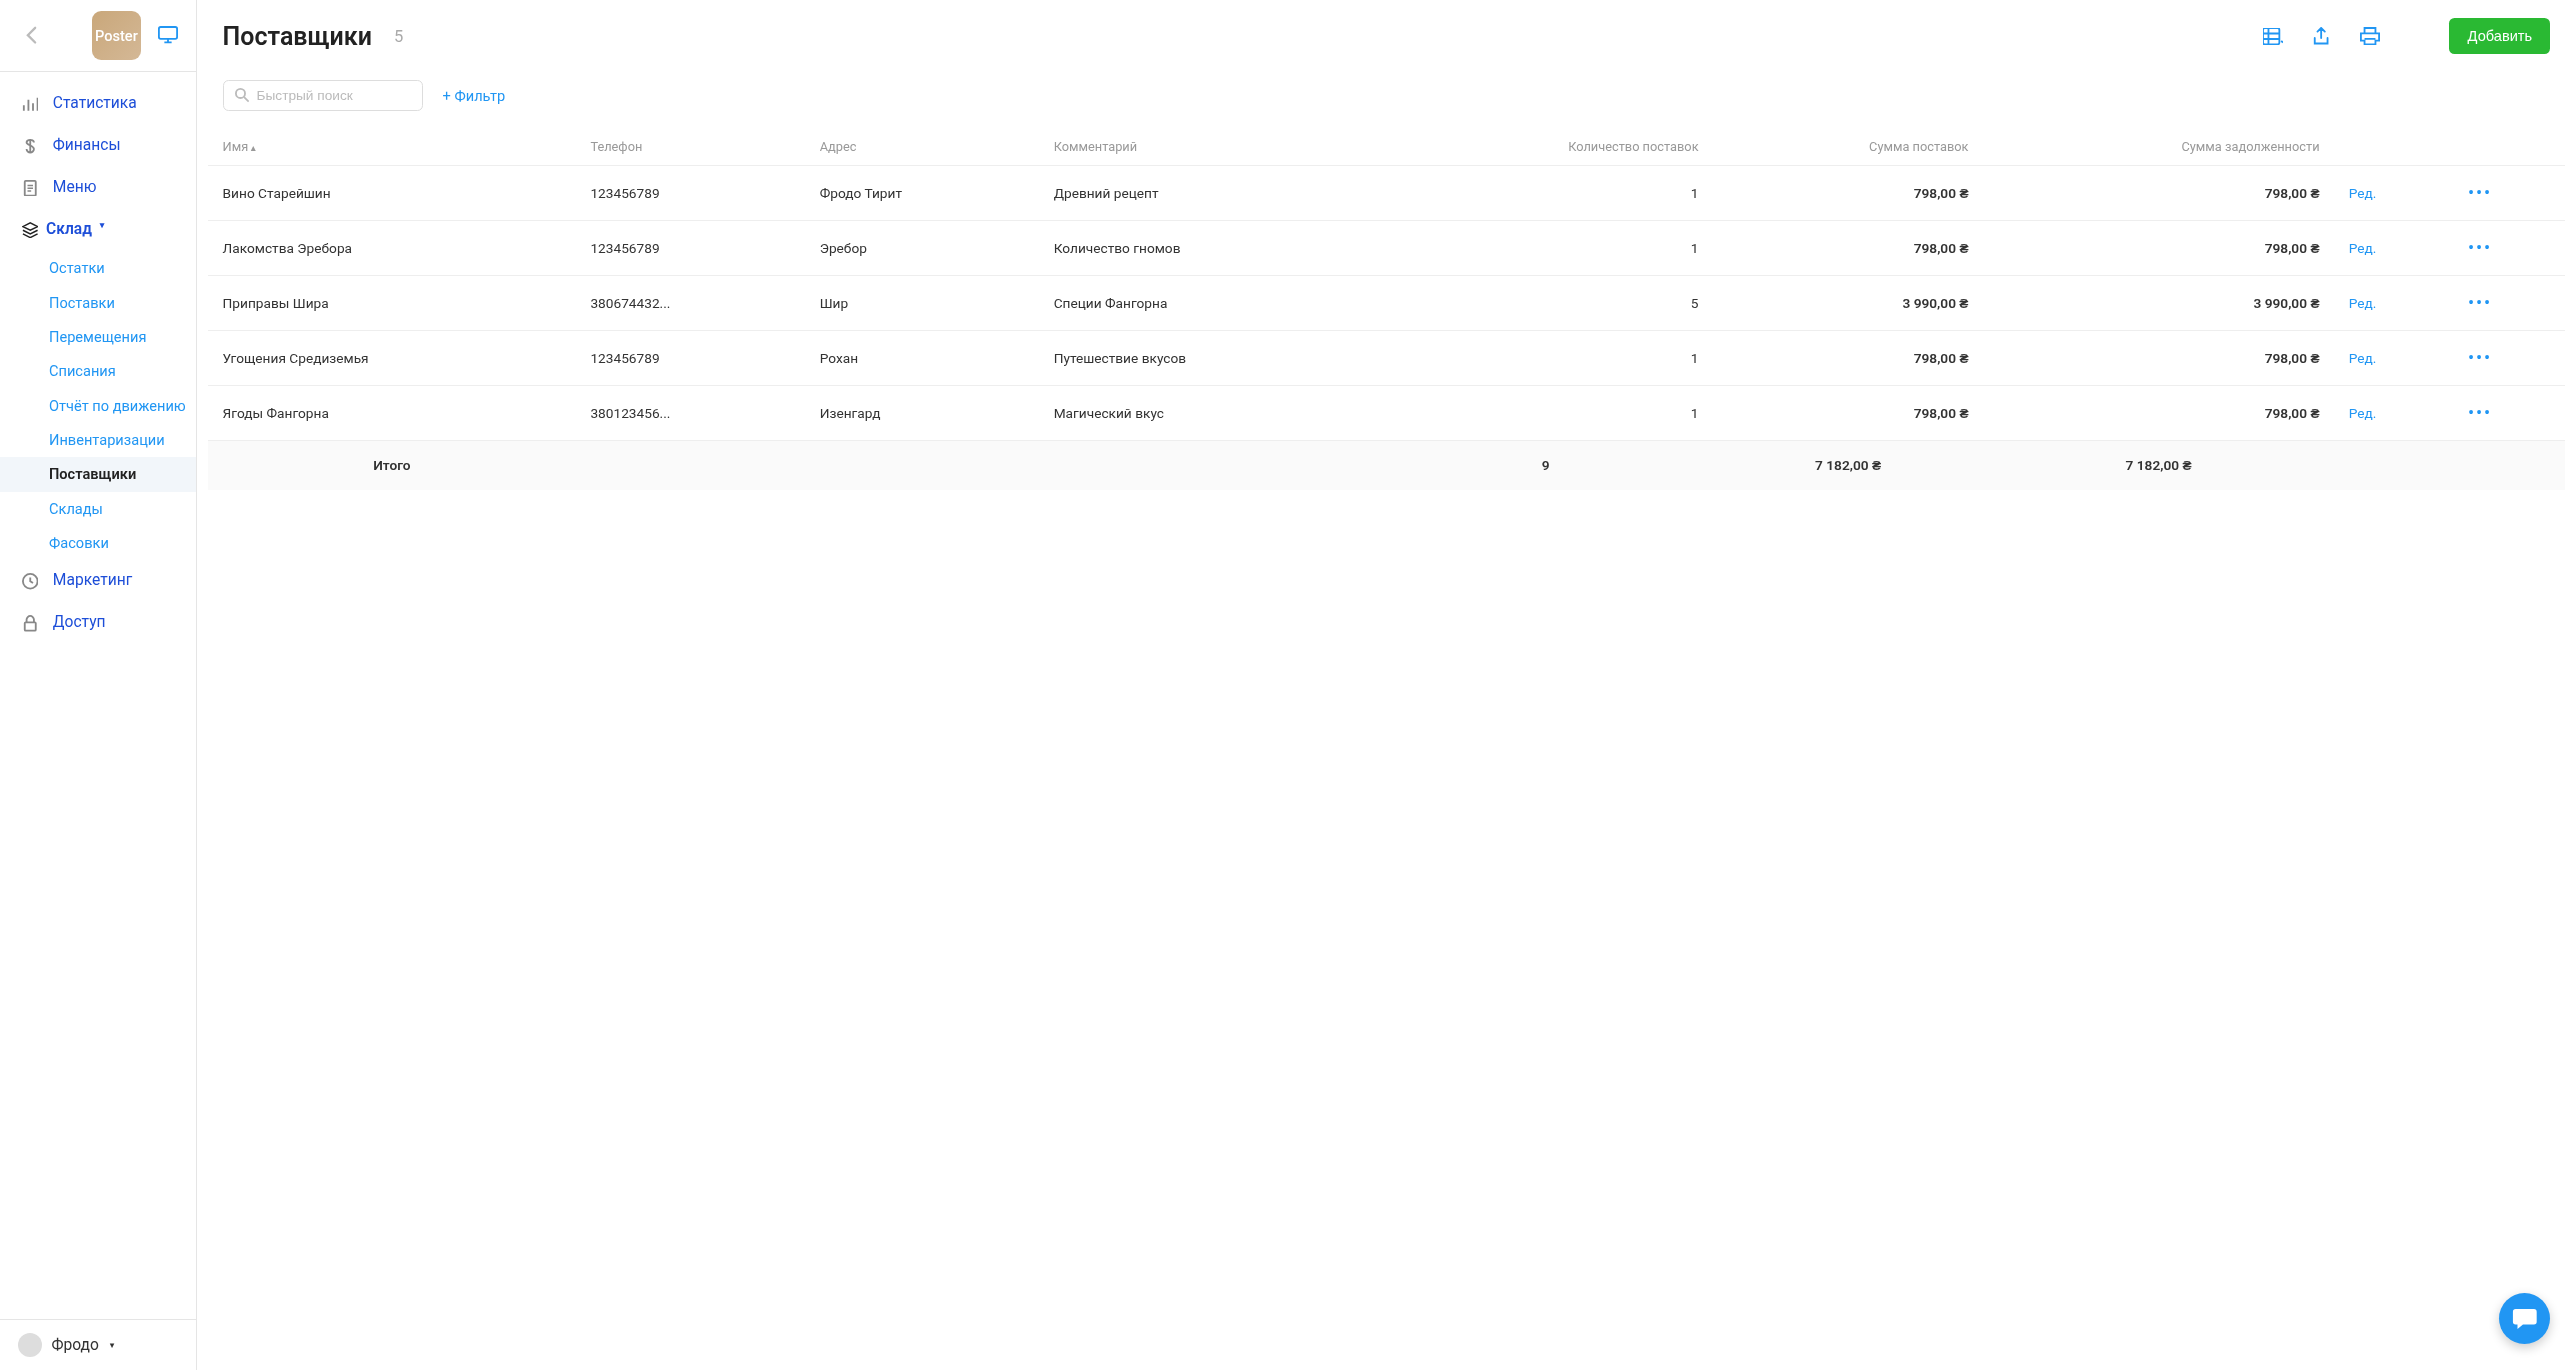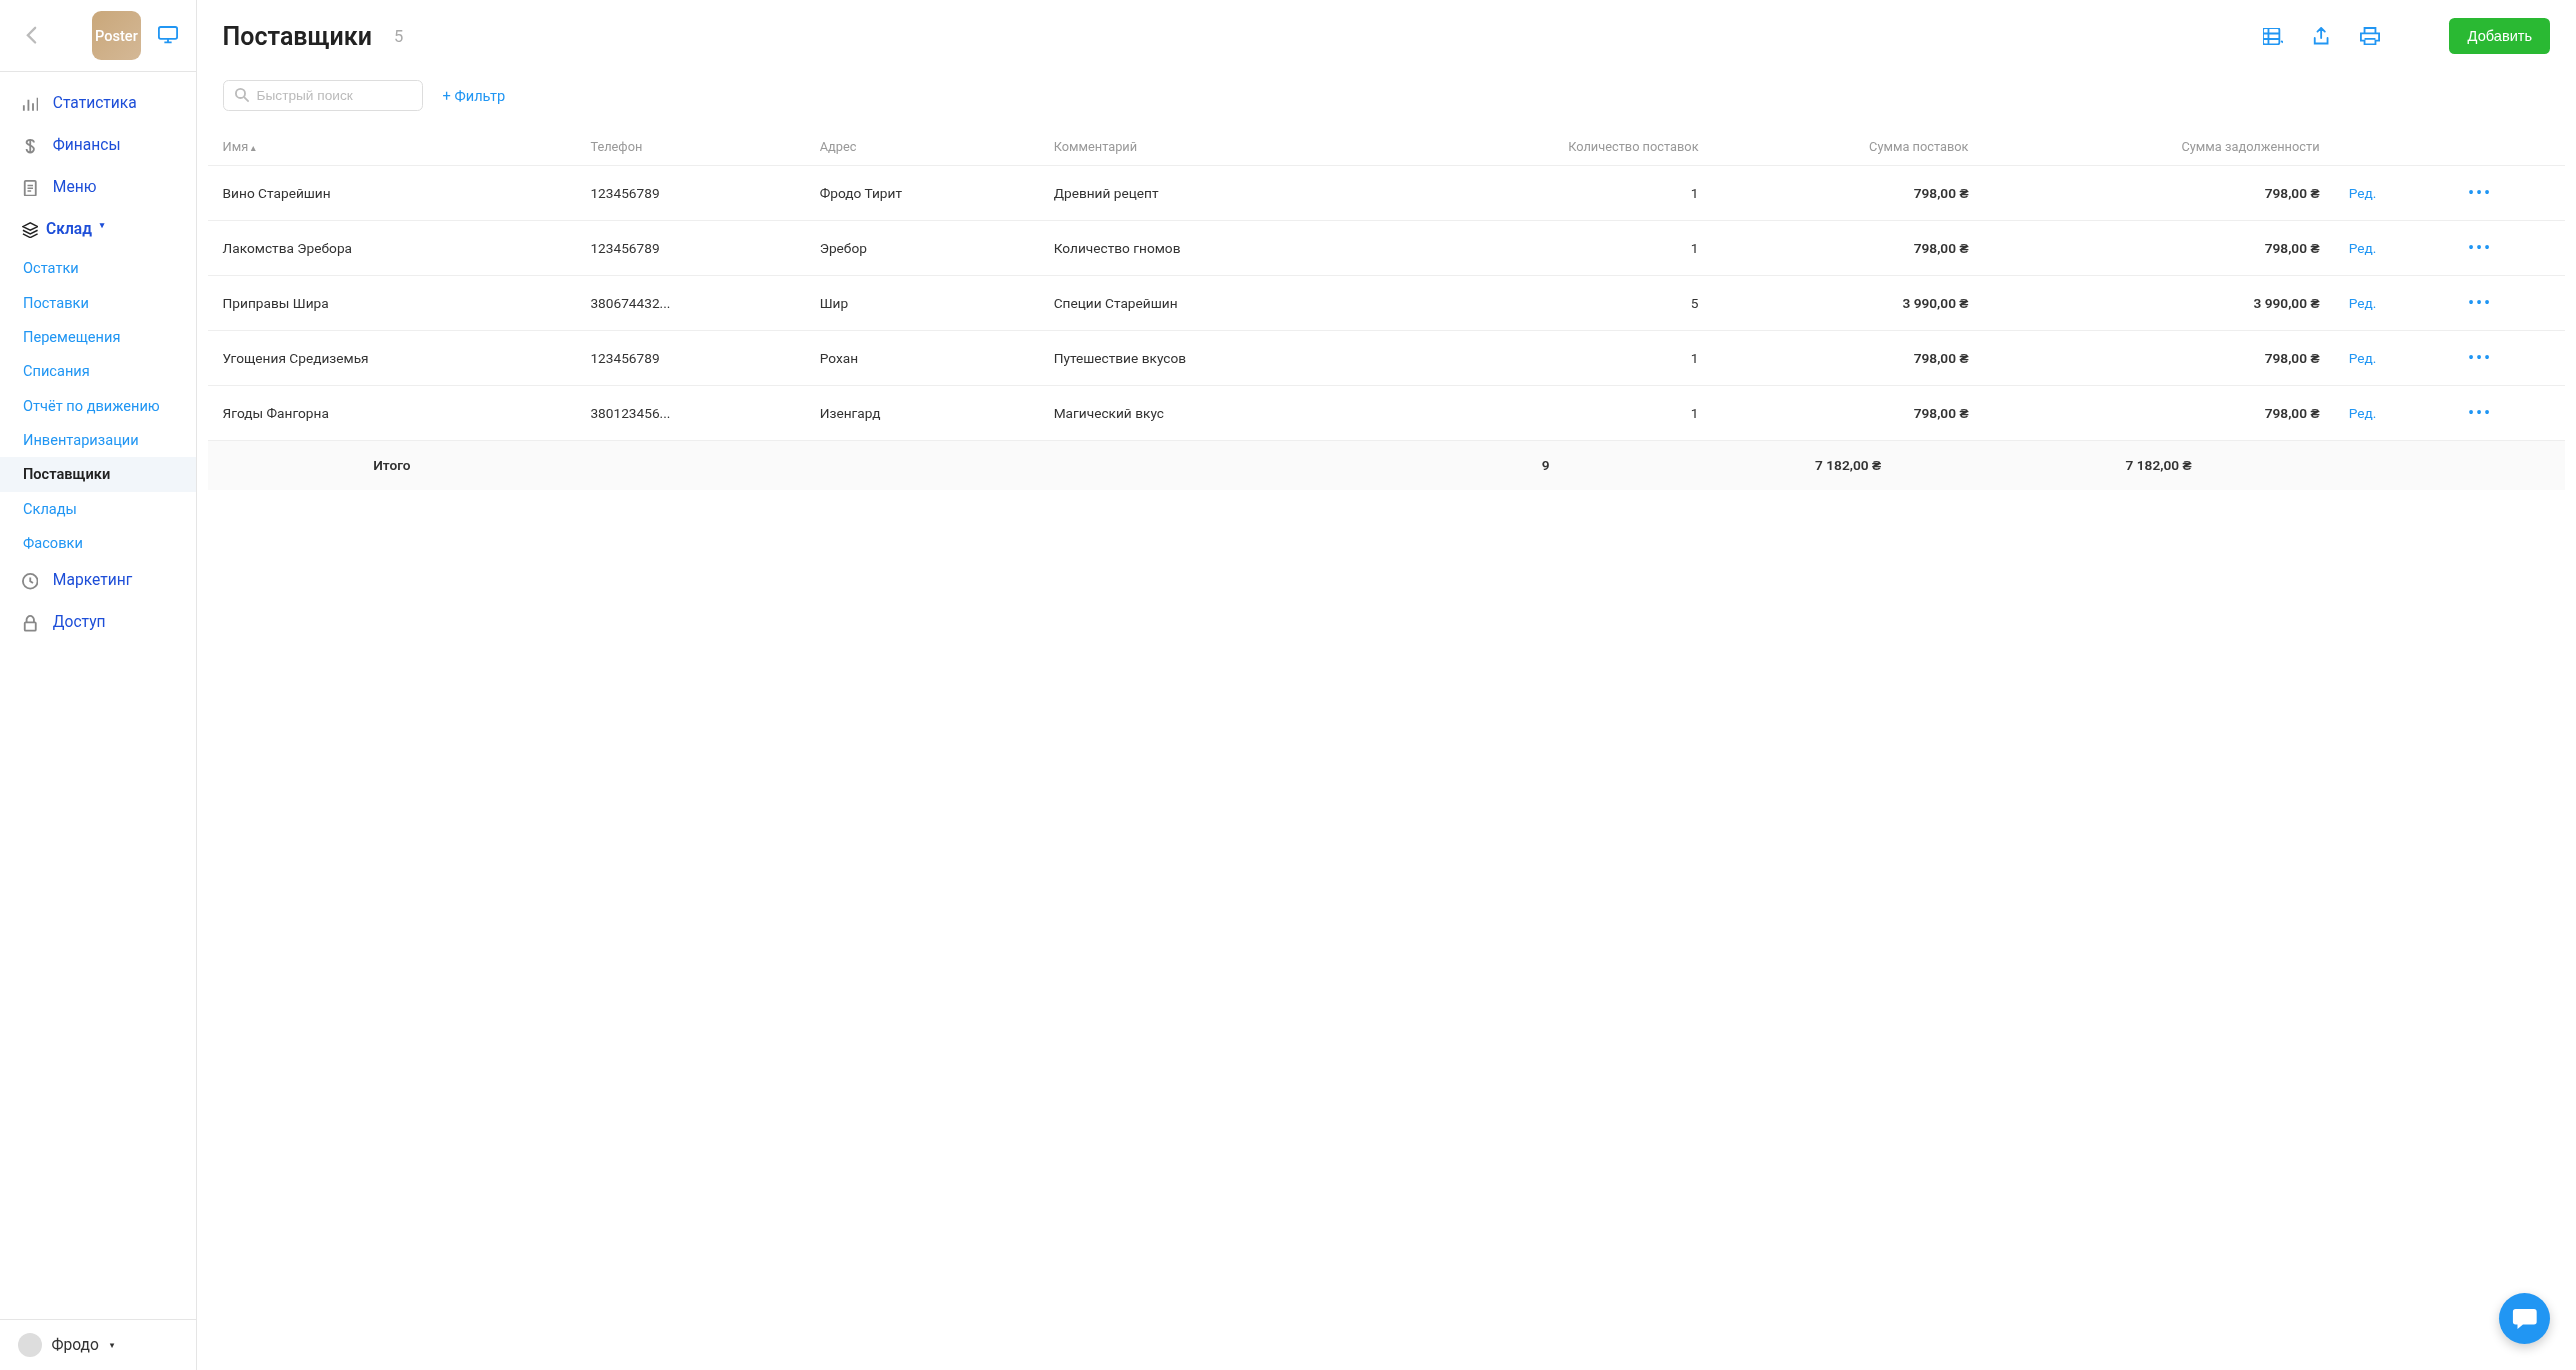--- a/index.html
+++ b/index.html
@@ -13,21 +13,21 @@
 .logo { width: 49px; height: 49px; border-radius: 9.1px; background: linear-gradient(135deg, #c9a77a, #d4b896); display: flex; align-items: center; justify-content: center; color: #fff; font-weight: 500; font-size: 14.6px; margin-left: 37px; }
 .monitor-icon { margin-left: auto; color: #2196f3; cursor: pointer; }
 
 .nav { flex: 1; overflow-y: auto; padding: 11px 0; }
 .nav-item { display: flex; gap: 12.8px; padding: 11px 20px; cursor: pointer; font-size: 15.6px; color: #1d4ed8; }
 .nav-item.active { font-weight: 600; gap: 6px; }
 .nav-icon { width: 20px; height: 20px; display: flex; align-items: center; justify-content: center; color: #888; }
 .nav-item.active .nav-icon { color: #222; }
 .nav-caret { font-size: 9.1px; margin-left: 1.8px; }
 
-.subnav { padding-left: 23px; }
+.subnav { padding-left: 49px; }
 .subnav-item { padding: 8.2px 0; cursor: pointer; font-size: 14.6px; color: #2196f3; }
 .subnav-item.selected { color: #222; font-weight: 600; background: #f2f6fa; margin-left: -53px; padding-left: 53px; }
 
 .user-bar { border-top: 0.9px solid #e5e5e5; padding: 12.8px 18.3px; display: flex; align-items: center; gap: 9.1px; font-size: 15.6px; color: #333; cursor: pointer; }
 .avatar { width: 24px; height: 24px; border-radius: 50%; background: #ddd; }
 
 
 .main { flex: 1; display: flex; flex-direction: column; overflow: hidden; }
 .topbar { display: flex; align-items: center; padding: 18.3px 25.6px; gap: 14.6px; }
 .page-title { font-size: 25px; font-weight: 600; color: #222; }
@@ -228,21 +228,21 @@
     <td class="num">1</td>
     <td class="num bold">798,00 ₴</td>
     <td class="num bold">798,00 ₴</td>
     <td><span class="edit-link">Ред.</span></td>
     <td><span class="more-btn">•••</span></td>
             </tr>
             <tr>
     <td>Приправы Шира</td>
     <td>380674432...</td>
     <td>Шир</td>
-    <td>Специи Старейшин</td>
+    <td>Специи Фангорна</td>
     <td class="num">5</td>
     <td class="num bold">3 990,00 ₴</td>
     <td class="num bold">3 990,00 ₴</td>
     <td><span class="edit-link">Ред.</span></td>
     <td><span class="more-btn">•••</span></td>
             </tr>
             <tr>
     <td>Угощения Средиземья</td>
     <td>123456789</td>
     <td>Рохан</td>

